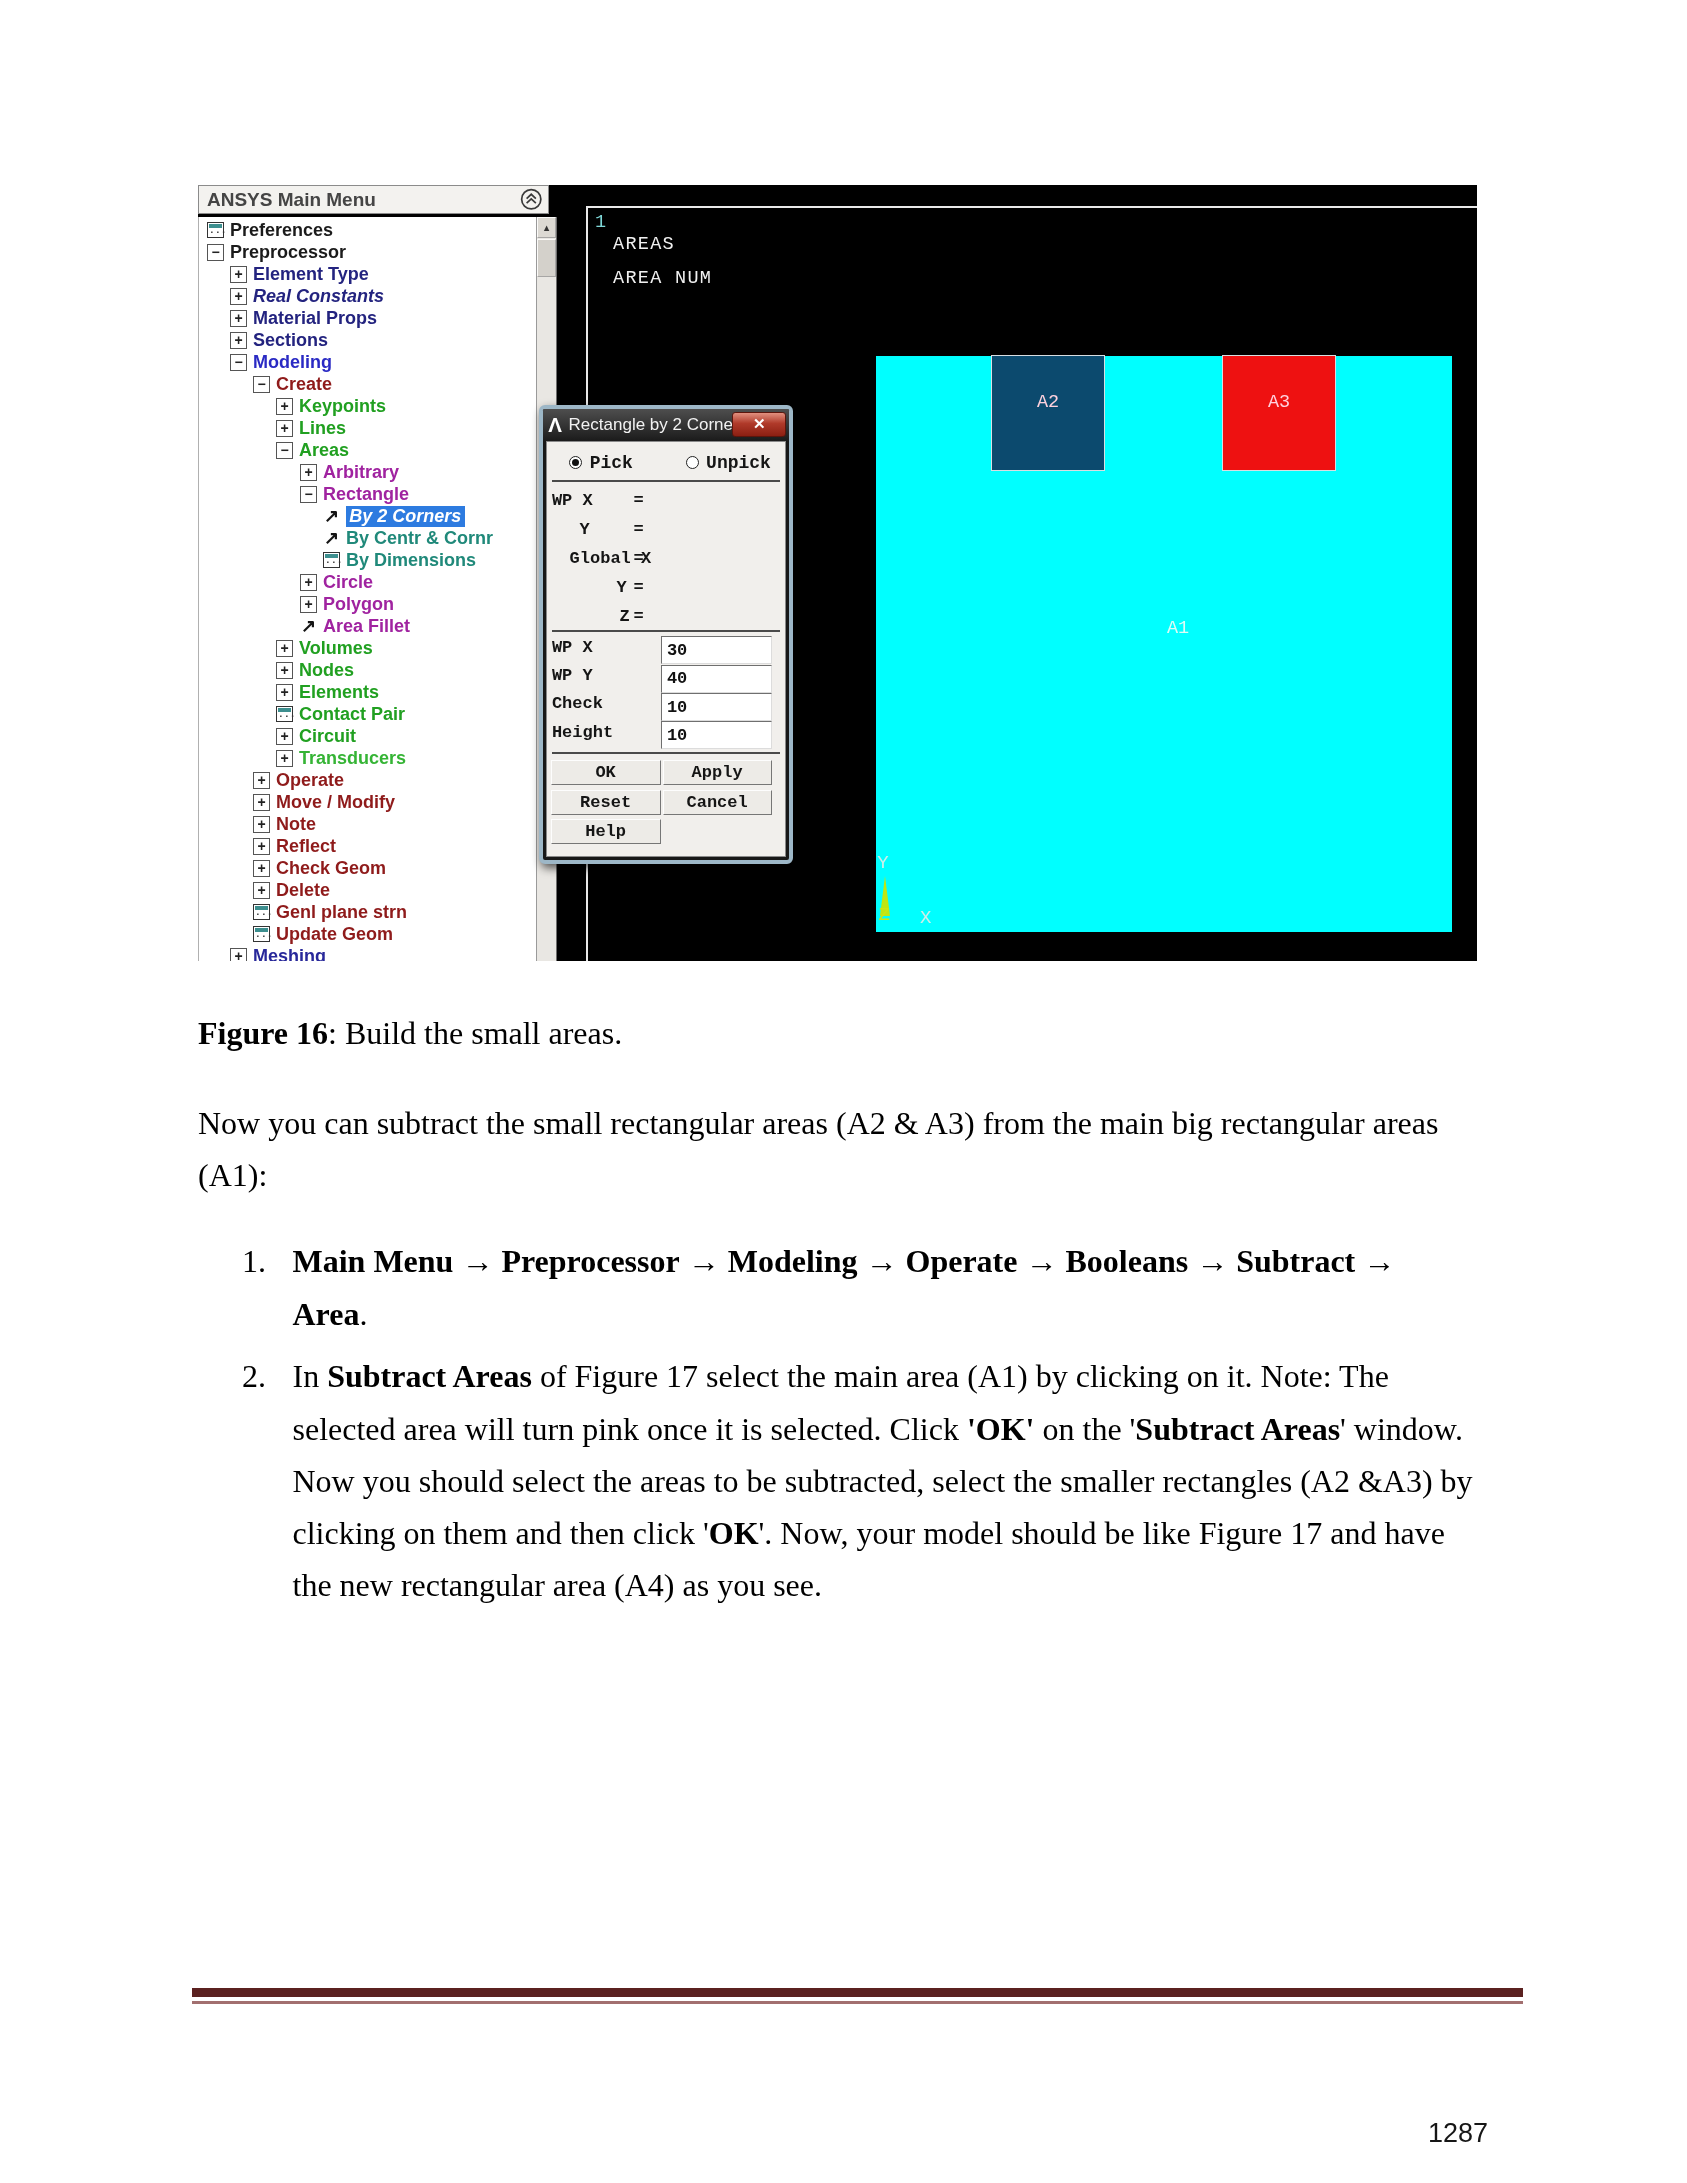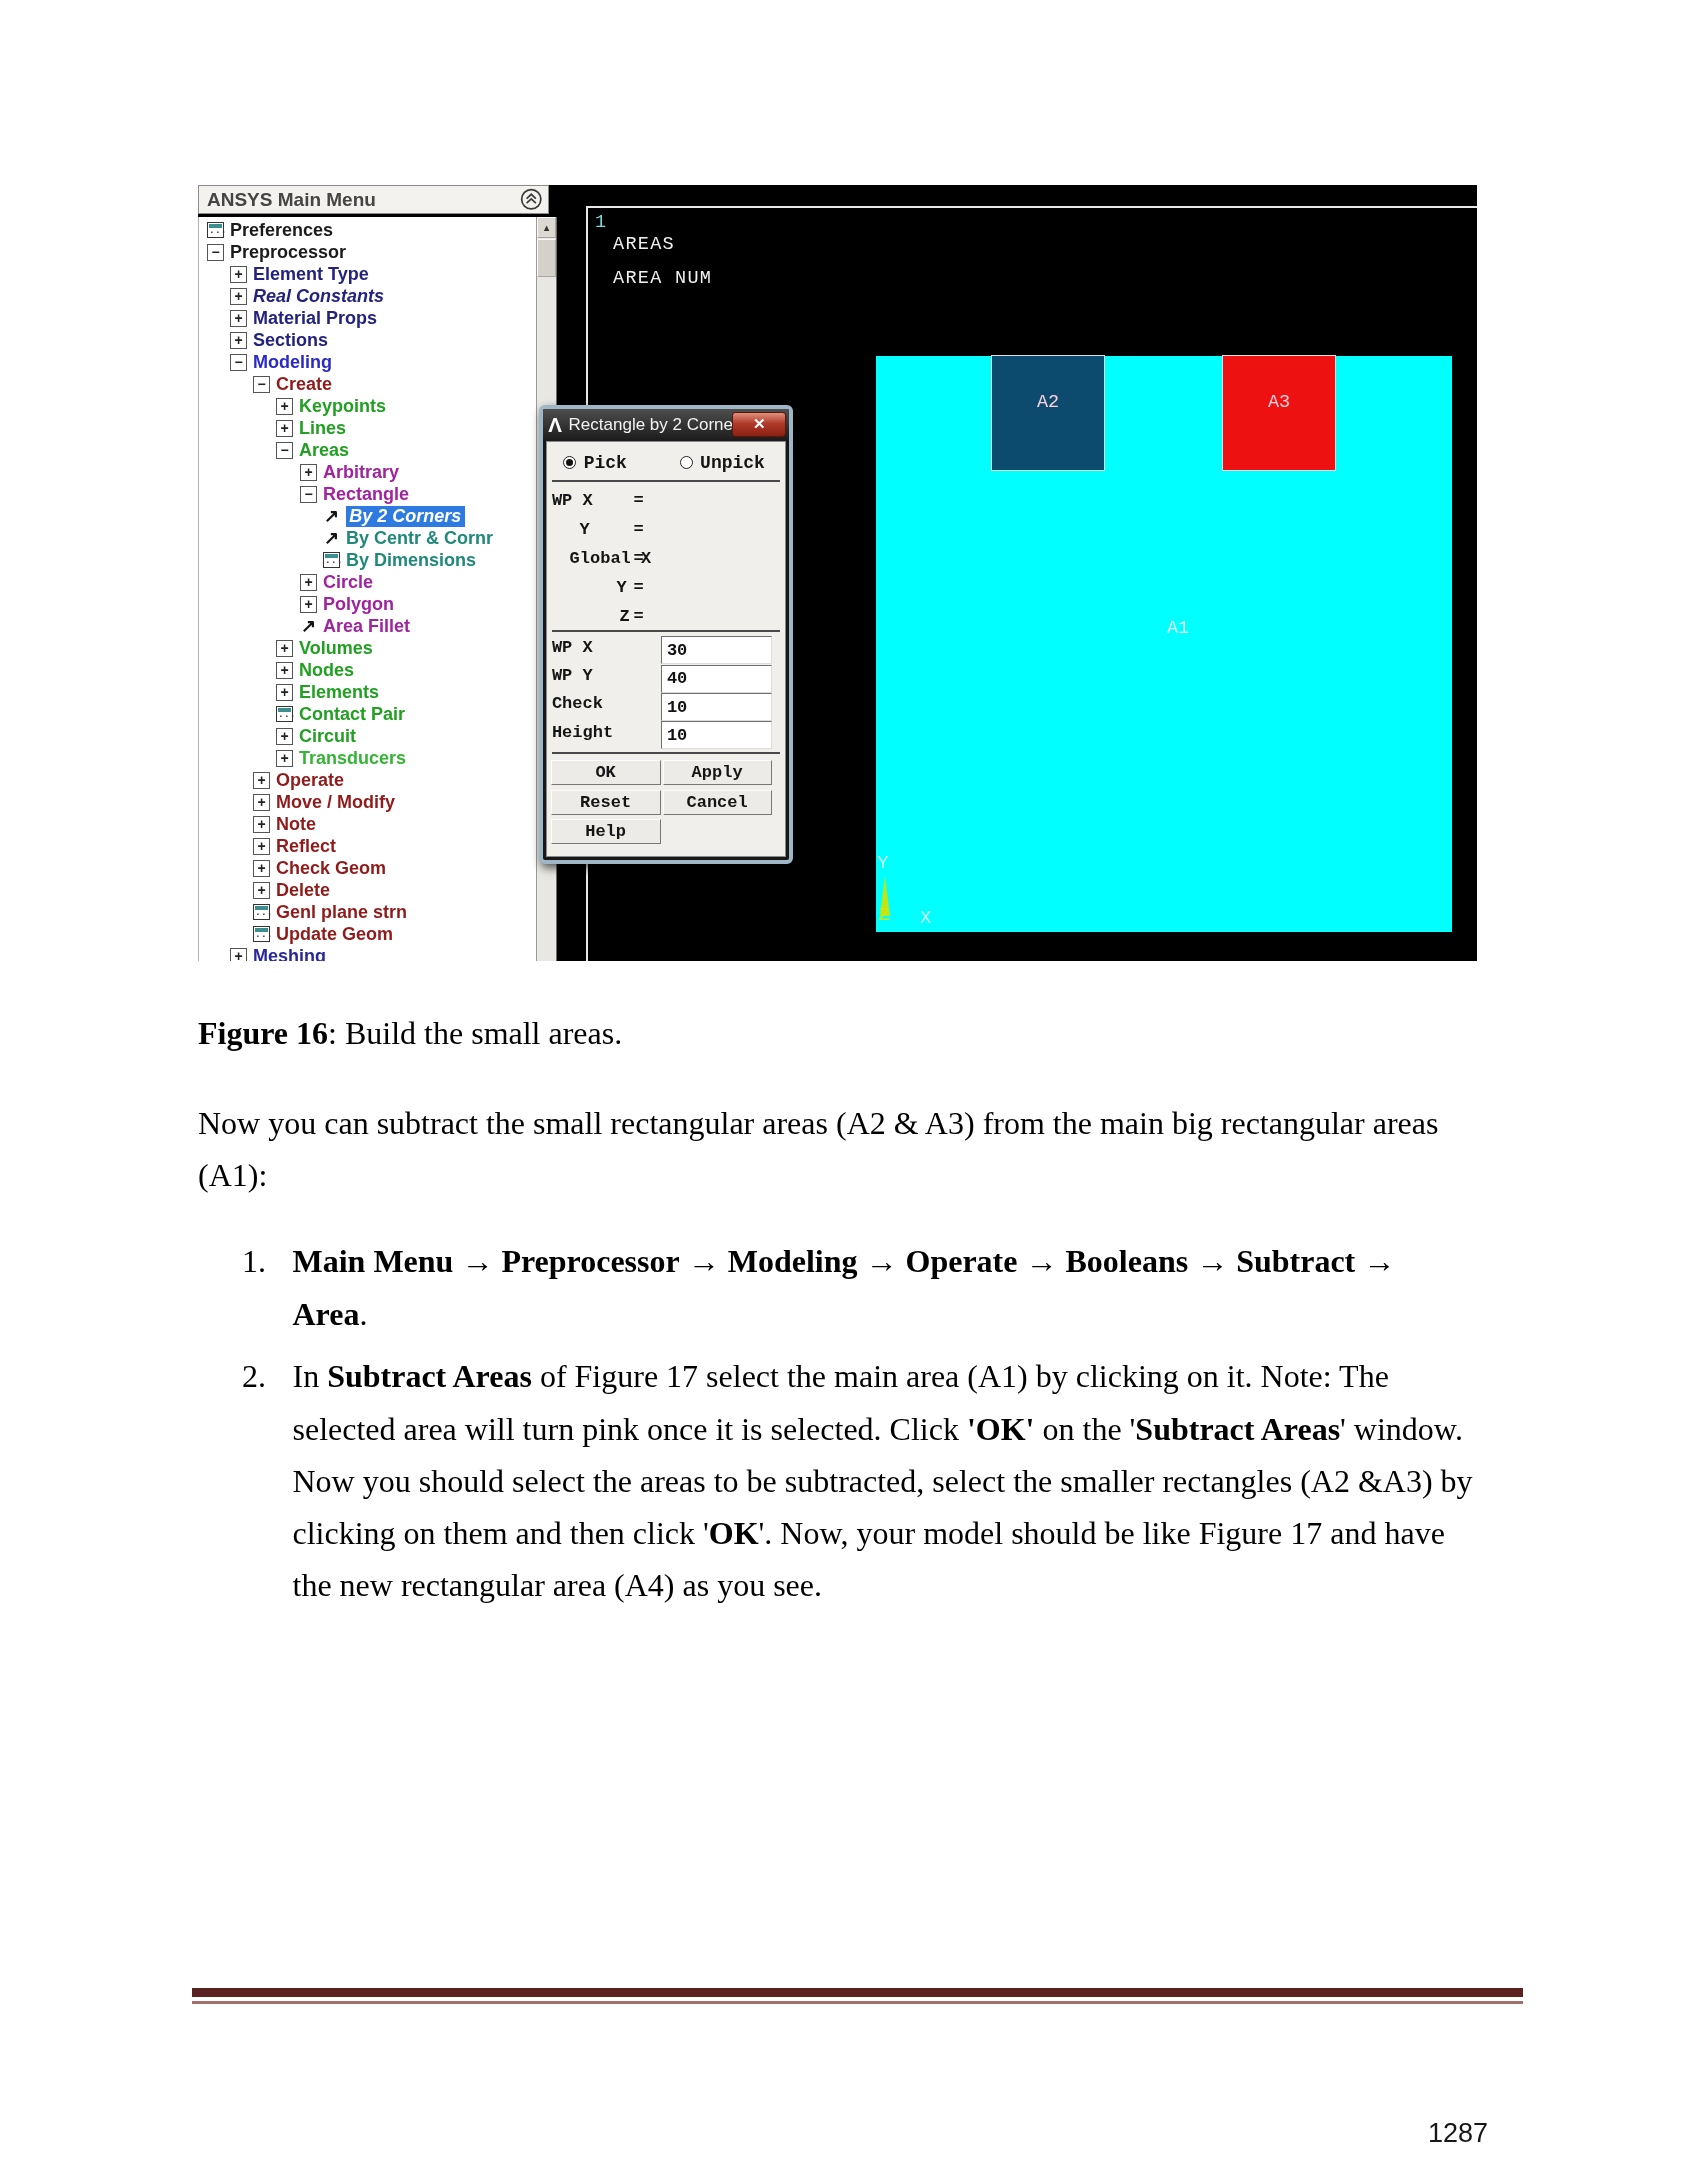--- a/index.html
+++ b/index.html
@@ -67,21 +67,21 @@
   .dlg-titlebar{position:absolute;left:0;right:0;top:0;height:32px;
     background:linear-gradient(#4e4e4e,#1b1b1b);display:flex;align-items:center;border-radius:1.3px 1.3px 0 0;}
   .dlg-logo{color:#fff;font:bold 20.5px "Liberation Sans", sans-serif;margin:0 6.6px 0 5.3px;line-height:1;}
   .dlg-title{color:#f2f2f2;font:17px "Liberation Sans", sans-serif;}
   .dlg-close{position:absolute;right:2.6px;top:2.6px;width:54px;height:25px;
     background:linear-gradient(#e2907f,#b03a2a 45%,#8c1f12);border:0.7px solid #5d150c;border-radius:3.3px;
     color:#fff;font:bold 15px "Liberation Sans", sans-serif;display:flex;align-items:center;justify-content:center;box-sizing:border-box;}
   .dlg-body{position:absolute;left:2.6px;right:2.6px;top:32px;bottom:2.6px;background:#f1efec;
     border:1.3px solid #8a8a8a;box-sizing:border-box;
     font-family:"Liberation Mono", monospace;font-weight:bold;color:#151515;}
-  .radio-row{position:absolute;left:6px;right:0;top:10.6px;height:24px;}
+  .radio-row{position:absolute;left:12px;right:0;top:10.6px;height:24px;}
   .radio-opt{position:absolute;display:flex;align-items:center;gap:7.3px;font-size:18px;}
   .radio-opt.opt-0{left:10.6px;} .radio-opt.opt-1{left:127px;}
   .radio-circle{width:13.2px;height:13.2px;border-radius:50%;border:1.3px solid #222;background:#fff;
     position:relative;flex:none;box-sizing:border-box;}
   .radio-circle.on::after{content:"";position:absolute;left:2px;top:2px;right:2px;bottom:2px;
     border-radius:50%;background:#111;}
   .dlg-sep{position:absolute;left:5.3px;right:5.3px;height:2px;background:#4a4a4a;}
   .sep-1{top:38px;} .sep-2{top:188px;} .sep-3{top:310px;}
   .readouts{position:absolute;left:0;right:0;top:44px;}
   .readout-row{height:29px;position:relative;font-size:17px;line-height:29px;}

